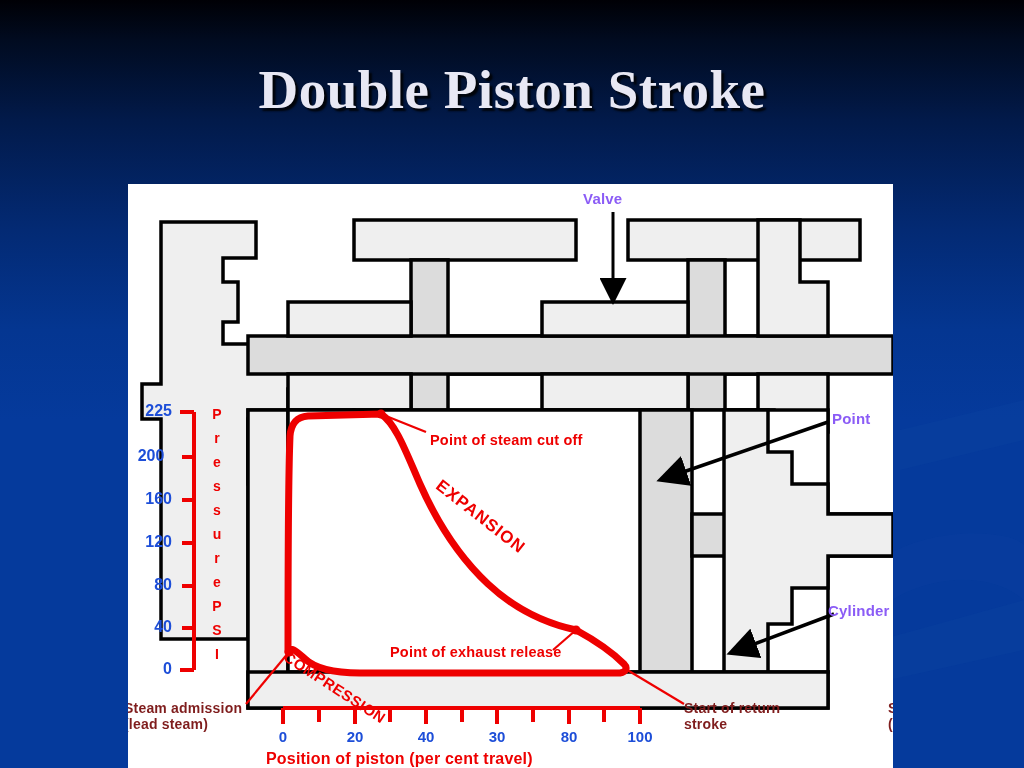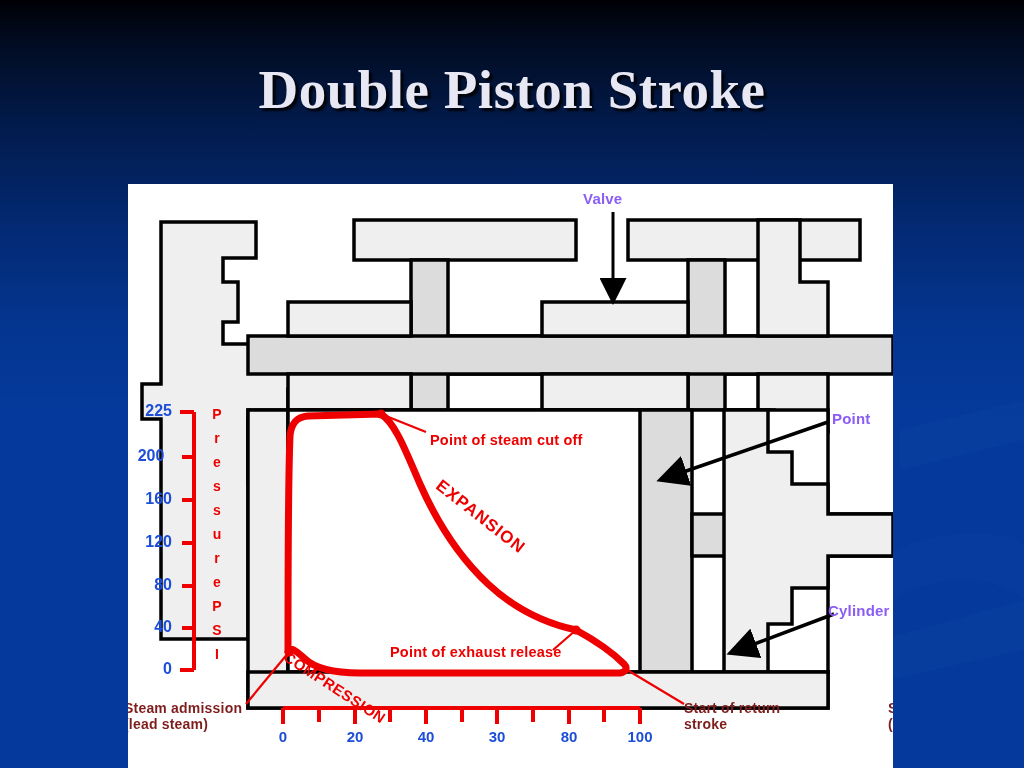--- a/index.html
+++ b/index.html
@@ -202,20 +202,21 @@
   <div class="vert-ch" style="left:82px;top:438px;">S</div>
   <div class="vert-ch" style="left:82px;top:462px;">I</div>
 
   <div class="axnum axnum-x" style="left:135px;top:544px;">0</div>
   <div class="axnum axnum-x" style="left:207px;top:544px;">20</div>
   <div class="axnum axnum-x" style="left:278px;top:544px;">40</div>
   <div class="axnum axnum-x" style="left:349px;top:544px;">30</div>
   <div class="axnum axnum-x" style="left:421px;top:544px;">80</div>
   <div class="axnum axnum-x" style="left:492px;top:544px;">100</div>
 
+  <div class="lbl lbl-red" style="left:138px;top:566px;font-size:16px;">Position of piston (per cent travel)</div>
 
   <div class="lbl lbl-red" style="left:302px;top:248px;text-align:right;">Point of steam cut off</div>
 
   <div class="lbl lbl-red rot" style="left:316px;top:292px;transform:rotate(38deg);font-size:17px;letter-spacing:1px;">EXPANSION</div>
 
   <div class="lbl lbl-red rot" style="left:162px;top:464px;transform:rotate(33deg);font-size:15px;letter-spacing:.5px;">COMPRESSION</div>
 
   <div class="lbl lbl-red" style="left:262px;top:460px;">Point of exhaust release</div>
 
   <div class="lbl lbl-red2" style="left:-4px;top:516px;">Steam admission

